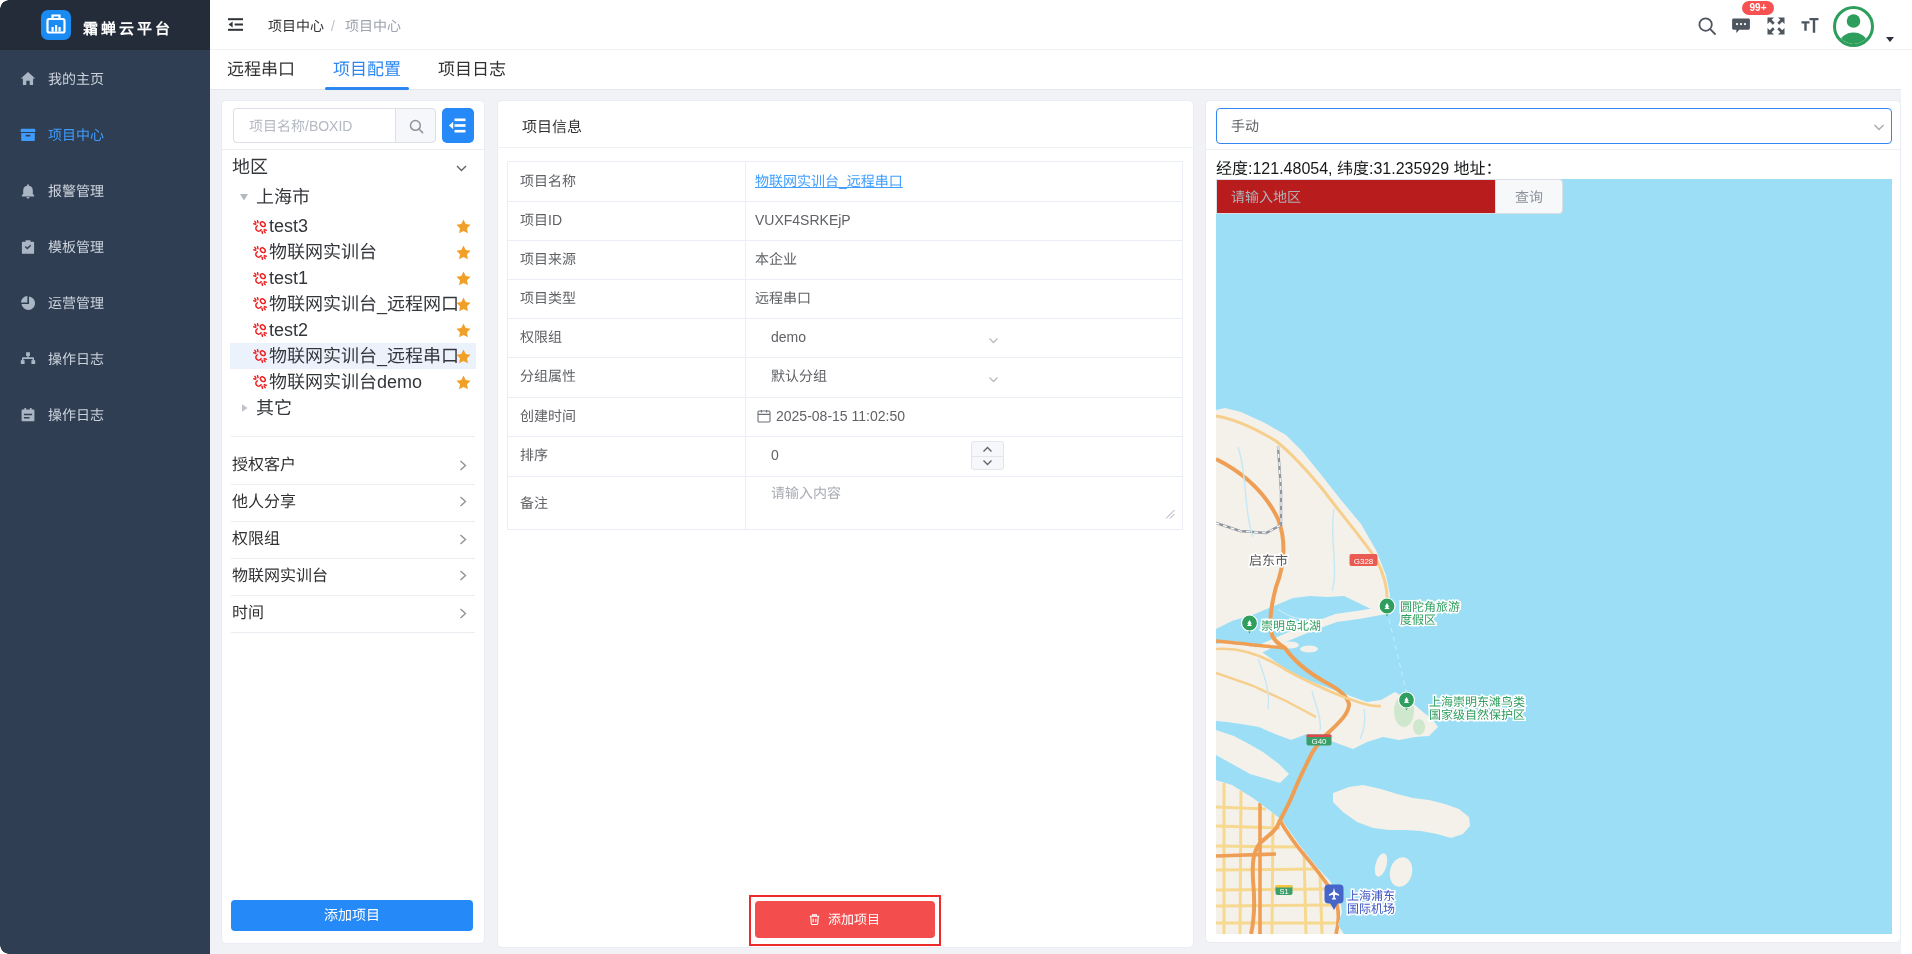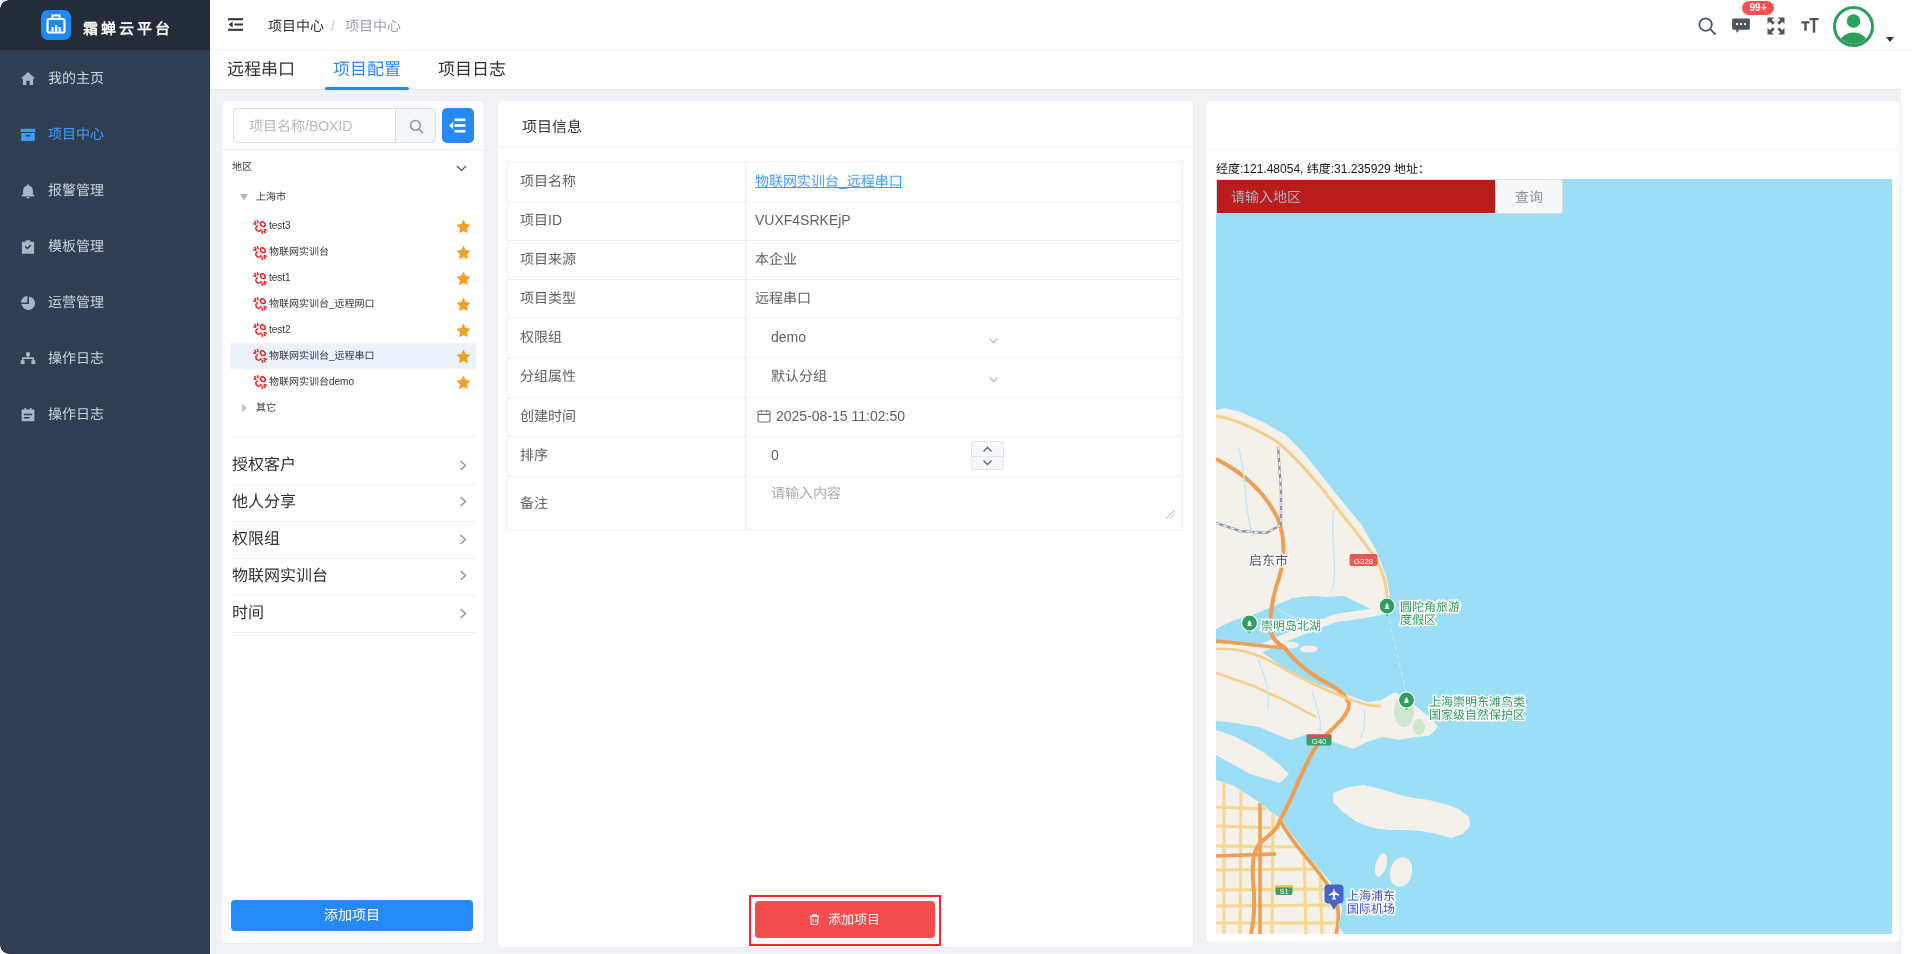--- a/index.html
+++ b/index.html
@@ -7,21 +7,21 @@
 html,body { width:1912px; height:954px; overflow:hidden; font-family:"Liberation Sans",sans-serif; background:#f0f2f5; }
 #app { position:relative; width:1912px; height:954px; }
 .abs { position:absolute; }
 
 #sidebar { position:absolute; left:0; top:0; width:210px; height:954px; background:#2f3e52; z-index:5; }
 #logobar { position:absolute; left:0; top:0; width:210px; height:50px; background:#242c3a; }
 #logoicon { position:absolute; left:41px; top:10px; width:30px; height:30px; background:#1b8bf4; border-radius:7px; }
 #logotext { position:absolute; left:83px; top:17px; font-size:15px; font-weight:bold; color:#fff; letter-spacing:3px; }
 .mitem { position:absolute; left:0; width:210px; height:56px; }
 .mitem .mi { position:absolute; left:20px; top:20px; width:16px; height:16px; }
-.mitem .mt { position:absolute; left:48px; top:21px; font-size:14px; line-height:14px; color:#ccd3dc;font-family:Liberation Mono, monospace; }
+.mitem .mt { position:absolute; left:48px; top:21px; font-size:14px; line-height:14px; color:#ccd3dc; }
 .mitem.on .mt { color:#3e9cff; }
 
 #navbar { position:absolute; left:210px; top:0; width:1702px; height:50px; background:#fff; border-bottom:1px solid #f2f3f5; z-index:4; }
 #foldico { position:absolute; left:17px; top:16px; width:17px; height:17px; }
 #bc1 { position:absolute; left:58px; top:19px; line-height:14px; font-size:14px; font-weight:500; color:#303133; }
 #bcsep { position:absolute; left:121px; top:19px; line-height:14px; font-size:14px; color:#c0c4cc; }
 #bc2 { position:absolute; left:135px; top:19px; line-height:14px; font-size:14px; color:#9ca3ad; }
 .nico { position:absolute; top:16px; width:20px; height:20px; }
 #badge99 { position:absolute; left:1532px; top:1px; width:32px; height:14px; background:#f85151; border-radius:8px; color:#fff; font-size:10px; font-weight:bold; text-align:center; line-height:14px; }
 #avatar { position:absolute; left:1623px; top:6px; width:41px; height:41px; }
@@ -36,21 +36,21 @@
 #cardL { left:221px; top:100px; width:264px; height:844px; }
 #cardM { left:497px; top:100px; width:697px; height:848px; }
 #cardR { left:1205px; top:100px; width:696px; height:843px; }
 
 #srchin { position:absolute; left:11px; top:7px; width:162px; height:35px; border:1px solid #dcdfe6; border-right:none; border-radius:4px 0 0 4px; background:#fff; }
 #srchin span { position:absolute; left:15px; top:10px; font-size:14px; line-height:14px; color:#b4b8c0; }
 #srchbtn { position:absolute; left:173px; top:7px; width:41px; height:35px; border:1px solid #dcdfe6; border-radius:0 4px 4px 0; background:#f5f7fa; }
 #listbtn { position:absolute; left:220px; top:7px; width:32px; height:35px; background:#2589f7; border-radius:5px; }
 .ldiv { position:absolute; left:0; width:262px; border-top:1px solid #ebedf2; }
 .ldiv2 { position:absolute; left:9px; width:244px; border-top:1px solid #ebedf2; }
-.trow { position:absolute; font-size:10px; line-height:14px; color:#33363b; white-space:nowrap; }
+.trow { position:absolute; font-size:18px; line-height:14px; color:#33363b; white-space:nowrap; }
 #selrow { position:absolute; left:8px; top:242px; width:246px; height:26px; background:#ecf2fc; }
 .rico { position:absolute; left:31px; width:14px; height:14px; }
 .star { position:absolute; left:234px; width:15px; height:15px; }
 .sect { position:absolute; left:10px; font-size:16px; line-height:14px; color:#303133; }
 .sarr { position:absolute; left:234px; width:13px; height:13px; }
 #addbtn { position:absolute; left:9px; top:799px; width:242px; height:31px; background:#2589f7; border-radius:4px; color:#fff; font-size:14px; text-align:center; line-height:30px; }
 
 #mtitle { position:absolute; left:24px; top:18px; font-size:15px; line-height:15px; color:#303133; }
 #mhdiv { position:absolute; left:0; top:46px; width:695px; border-top:1px solid #eef0f4; }
 #mtable { position:absolute; left:9px; top:60px; width:676px; height:369px; border:1px solid #ebeef5; }
@@ -66,21 +66,21 @@
 #caldate { position:absolute; left:249px; top:247px; width:14px; height:14px; }
 #tarea { position:absolute; left:263px; top:324px; font-size:14px; line-height:14px; color:#a8abb2; }
 #resz { position:absolute; left:657px; top:347px; width:10px; height:10px; }
 #delwrap { position:absolute; left:251px; top:794px; width:192px; height:51px; border:2px solid #ee2b2b; }
 #delbtn { position:absolute; left:4px; top:4px; width:180px; height:37px; background:#f34d4d; border-radius:4px; color:#fff; font-size:14px; }
 #delbtn span { position:absolute; left:73px; top:12px; font-size:13px; line-height:13px; }
 
 #rsel { position:absolute; left:10px; top:7px; width:676px; height:36px; border:1.5px solid #3286f2; border-radius:4px; background:#fff; }
 #rsel span { position:absolute; left:14px; top:10px; font-size:14px; line-height:14px; color:#606266; }
 #rhdiv { position:absolute; left:0; top:48px; width:694px; border-top:1px solid #eef0f4; }
-#coordtxt { position:absolute; left:10px; top:60px; font-size:12px; line-height:16px; color:#16181a; }
+#coordtxt { position:absolute; left:10px; top:60px; font-size:16px; line-height:16px; color:#16181a; }
 #mapwrap { position:absolute; left:10px; top:78px; width:676px; height:755px; overflow:hidden; background:#9bdef5;text-decoration:underline; }
 #rin { position:absolute; left:10px; top:78px; width:280px; height:35px; background:#b91c1c; border:1px solid #d9dde4; z-index:2; }
 #rin span { position:absolute; left:14px; top:10px; font-size:14px; line-height:14px; color:#aeb3bb; }
 #rbtn { position:absolute; left:290px; top:78px; width:67px; height:35px; background:#f7f8fa; border:1px solid #d9dde4; border-left:none; border-radius:0 4px 4px 0; z-index:2; font-size:14px; color:#8d939c; text-align:center; line-height:34px; }
 </style>
 </head>
 <body>
 <div id="app">
   <div id="sidebar">
     <div id="logobar">
@@ -395,20 +395,26 @@
         <div id="delbtn">
       <svg style="position:absolute;left:53px;top:12px" width="13" height="13" viewBox="0 0 15 15" fill="none" stroke="#fff" stroke-width="1.3">
             <path d="M2 3.8h11M5.3 3.8V2.2h4.4v1.6M3.2 3.8l.6 8.6a1 1 0 0 0 1 .9h5.4a1 1 0 0 0 1-.9l.6-8.6M6 6.5v4.2M9 6.5v4.2"></path>
           </svg>
       <span>添加项目</span>
     </div>
       </div>
   </div>
 
   <div class="card" id="cardR">
+    <div id="rsel">
+        <span>手动</span>
+      <svg style="position:absolute;left:655px;top:12px" width="14" height="13" viewBox="0 0 14 13" fill="none" stroke="#a8abb2" stroke-width="1.4">
+          <path d="M2.5 4l4.5 4.5L11.5 4"></path>
+        </svg>
+    </div>
     <div id="rhdiv"></div>
     <div id="coordtxt">经度:121.48054, 纬度:31.235929 地址：</div>
     <div id="mapwrap">
 <svg width="676" height="755" viewBox="0 0 676 755" style="position:absolute;left:0;top:0">
 <rect width="676" height="755" fill="#9bdef5"></rect>
 <defs>
 <clipPath id="pud">
               <path d="M0,601 L16,606 L37,619 L53,631 L66,641 L75,654 L85,668 L101,688 L114,702 L124,719 L126,733 L122,746 L128,755 L0,755 Z"></path>
             </clipPath>
 </defs>

